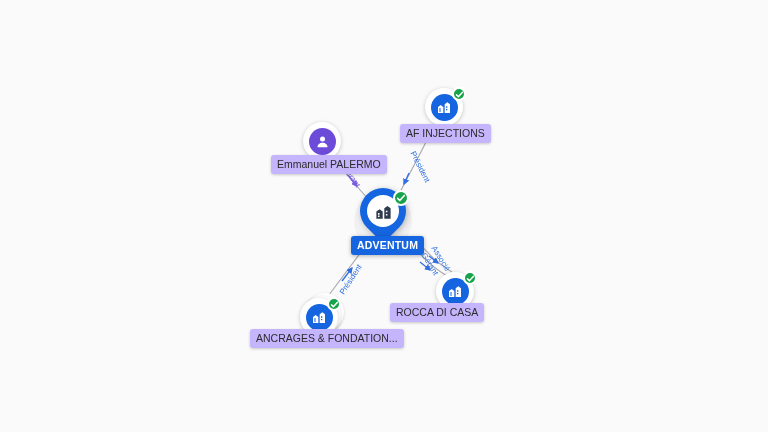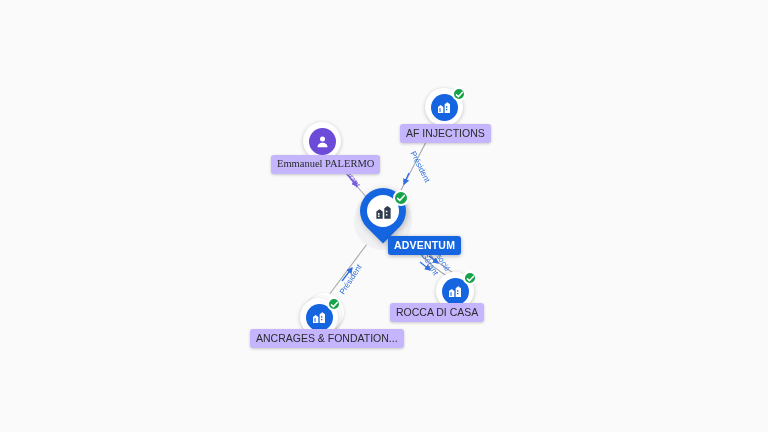--- a/index.html
+++ b/index.html
@@ -233,41 +233,41 @@
       <div class="token">
         <div class="disc person">
           <svg width="15" height="15" viewBox="0 0 24 24" fill="#ffffff">
             <circle cx="12" cy="8" r="4"></circle>
             <path d="M4 21c0-4.4 3.6-7 8-7s8 2.6 8 7z"></path>
           </svg>
         </div>
       </div>
     </div>
   </div>
-  <div class="caption person-caption" style="left:271px; top:155px;font-family:Liberation Serif, serif;">Emmanuel PALERMO</div>
+  <div class="caption person-caption" style="left:271px; top:155px;">Emmanuel PALERMO</div>
 
   <div class="node" style="left:358px; top:188px;">
     <div class="pin-wrap">
       <div class="pin-halo"></div>
       <div class="pin-shape">
         <div class="pin-inner">
           <svg width="19" height="19" viewBox="0 0 24 24" fill="#2f3c4e">
             <path d="M3 21h8v-9l-4-3-4 3v9zm2-7h2v2H5v-2zm0 3h2v2H5v-2z"></path>
             <path d="M13 21h8V8l-4-3-4 3v13zm2-10h2v2h-2v-2zm0 4h2v2h-2v-2z"></path>
           </svg>
         </div>
       </div>
       <div class="pin-badge">
         <svg width="10" height="10" viewBox="0 0 24 24" fill="none" stroke="#ffffff" stroke-width="4" stroke-linecap="round" stroke-linejoin="round">
           <polyline points="4,13 9,18 20,6"></polyline>
         </svg>
       </div>
     </div>
   </div>
-  <div class="caption selected" style="left:351px; top:236px;margin-left:37px;">ADVENTUM</div>
+  <div class="caption selected" style="left:351px; top:236px;">ADVENTUM</div>
 
   <div class="node" style="left:436px; top:272px;">
     <div class="node-art">
       <div class="token">
         <div class="disc company">
           <svg width="16" height="16" viewBox="0 0 24 24" fill="#ffffff">
             <path d="M3 21h8v-9l-4-3-4 3v9zm2-7h2v2H5v-2zm0 3h2v2H5v-2z"></path>
             <path d="M13 21h8V8l-4-3-4 3v13zm2-10h2v2h-2v-2zm0 4h2v2h-2v-2z"></path>
           </svg>
         </div>

